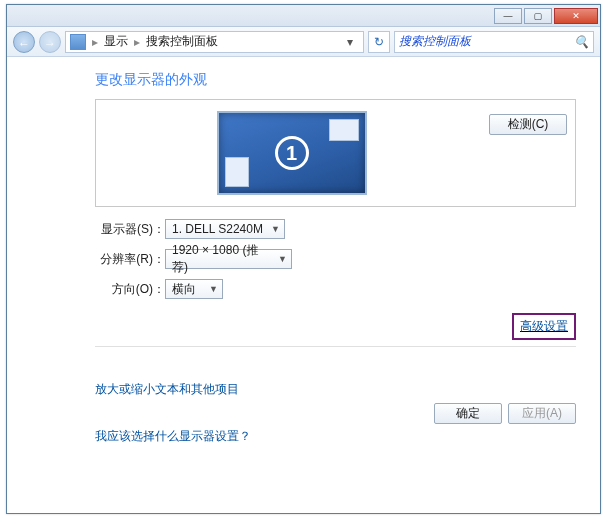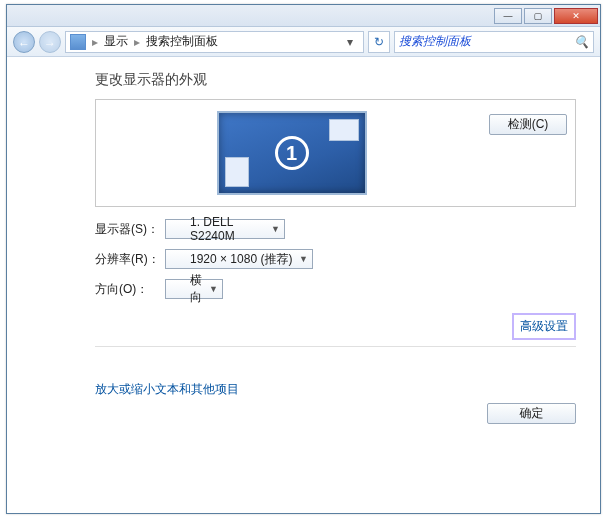--- a/index.html
+++ b/index.html
@@ -118,21 +118,21 @@
     justify-content: space-between;
   }
   .content {
     flex: 1;
     background: #fff;
     padding: 14px 24px 8px 88px;
     overflow: hidden;
     position: relative;
   }
   .heading {
-    color: #404040;
+    color: #3b82f6;
     font-size: 14px;
     margin-bottom: 10px;
   }
   .preview {
     border: 1px solid #c8c8c8;
     height: 108px;
     display: flex;
     align-items: center;
     padding: 8px;
     gap: 10px;
@@ -202,63 +202,65 @@
   }
   .win7btn.disabled { color: #999; }
   .formrow {
     display: flex;
     align-items: center;
     margin-bottom: 10px;
   }
   .formrow .lbl {
     width: 70px;
     color: #222;
+    text-align: right;
   }
   .select {
     border: 1px solid #9aa9bb;
     height: 20px;
     background: linear-gradient(#fff,#eef3f9);
     display: flex;
     align-items: center;
-    padding: 0 4px 0 24px;
+    padding: 0 4px 0 6px;
     font-size: 12px;
     color: #222;
     justify-content: space-between;
     gap: 6px;
   }
   .select .arrow { color: #555; font-size: 9px; }
   .advrow {
     display: flex;
     justify-content: flex-end;
     margin: 14px 0 4px 0;
   }
   .advlink {
-    border: 2px solid #c4b5fd;
+    border: 2px solid #701a75;
     padding: 3px 6px;
+    text-decoration: underline;
   }
   .advlink a { color: #0352a0; text-decoration: none; }
   .hr {
     border-top: 1px solid #e0e0e0;
     margin: 6px 0 10px 0;
   }
   .link {
     color: #0352a0;
     text-decoration: none;
     display: inline-block;
     margin-bottom: 6px;
     margin-top: 24px;
   }
   .footer {
     position: absolute;
     right: 24px;
     top: 346px;
     display: flex;
     gap: 6px;
   }
-  .footer .win7btn { width: 89px; }
+  .footer .win7btn { width: 68px; }
 </style>
 </head>
 <body>
 
 <div class="window">
 
   <div class="titlebar">
     <div class="tbtn">—</div>
     <div class="tbtn">▢</div>
     <div class="tbtn close">✕</div>
@@ -302,21 +304,21 @@
     <div class="formrow">
       <span class="lbl">显示器(S)：</span>
       <div class="select" style="width:120px">
         <span>1. DELL S2240M</span>
         <span class="arrow">▼</span>
       </div>
     </div>
 
     <div class="formrow">
       <span class="lbl">分辨率(R)：</span>
-      <div class="select" style="width:148px">
+      <div class="select" style="width:127px">
         <span>1920 × 1080 (推荐)</span>
         <span class="arrow">▼</span>
       </div>
     </div>
 
     <div class="formrow">
       <span class="lbl">方向(O)：</span>
       <div class="select" style="width:58px">
         <span>横向</span>
         <span class="arrow">▼</span>
@@ -325,19 +327,21 @@
 
     <div class="advrow">
       <div class="advlink">
         <a href="#">高级设置</a>
       </div>
     </div>
 
     <div class="hr"></div>
 
     <a href="#" class="link">放大或缩小文本和其他项目</a><br>
+    <a href="#" class="link">我应该选择什么显示器设置？</a>
 
     <div class="footer">
       <div class="win7btn">确定</div>
+      <div class="win7btn disabled">应用(A)</div>
     </div>
   </div>
 
 </div>
 
 </body></html>

